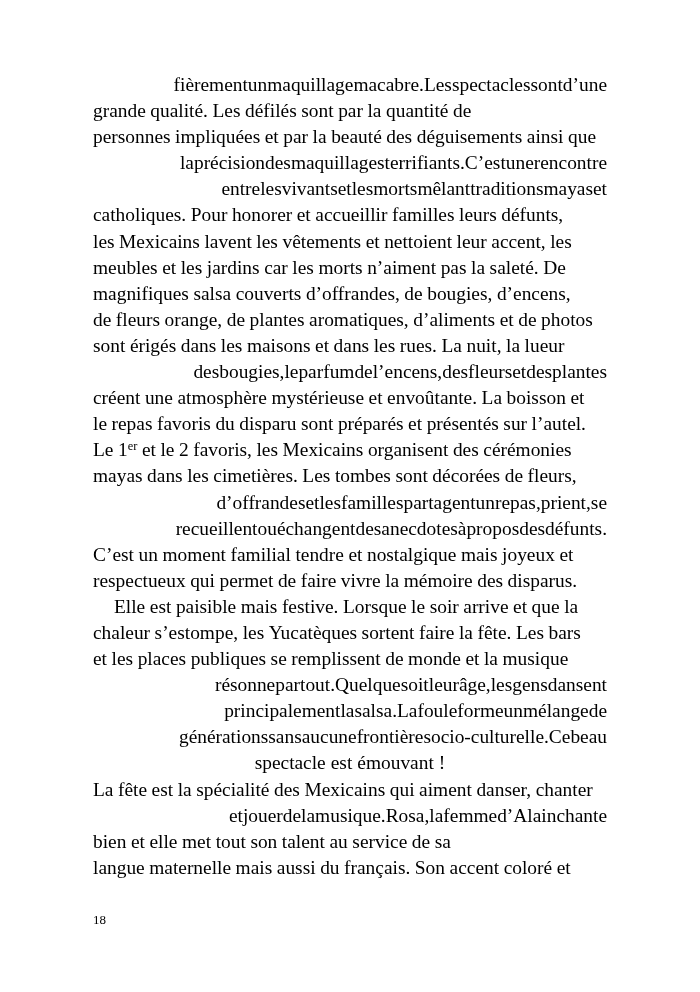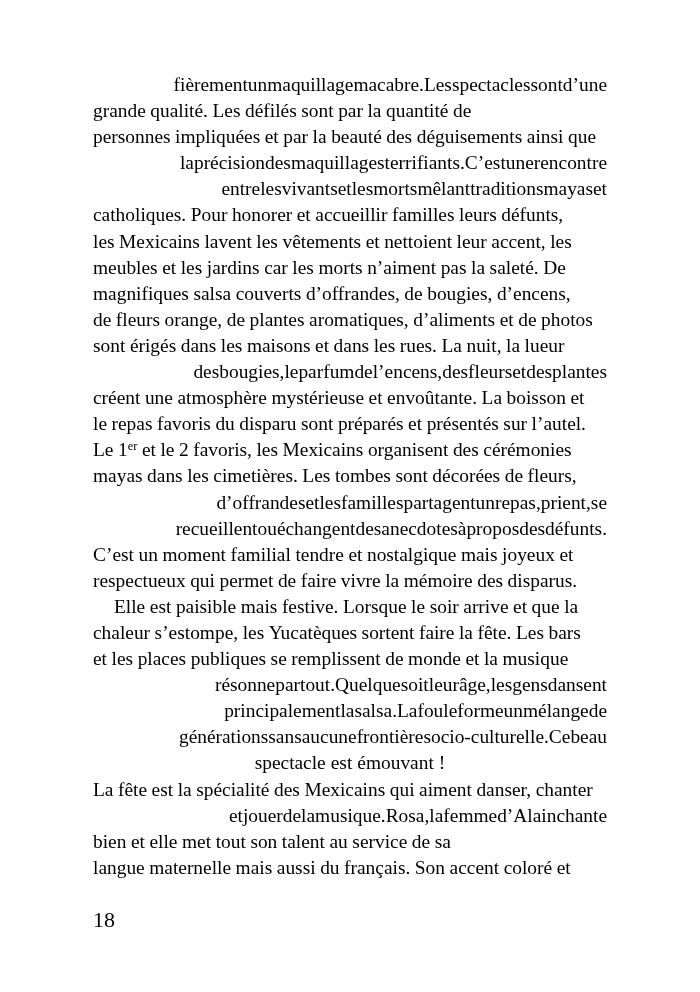--- a/index.html
+++ b/index.html
@@ -73,21 +73,21 @@
     font-size: 0.64em;
     vertical-align: 0.46em;
     line-height: 0;
     text-align: right;
   }
 
   .folio {
     position: absolute;
     left: 93px;
     top: 909px;
-    font-size: 22px;
+    font-size: 13px;
     line-height: 22px;
   }
 </style>
 </head>
 <body>
 
 <div class="page">
 
   <div class="text-block">
       <div class="line">

